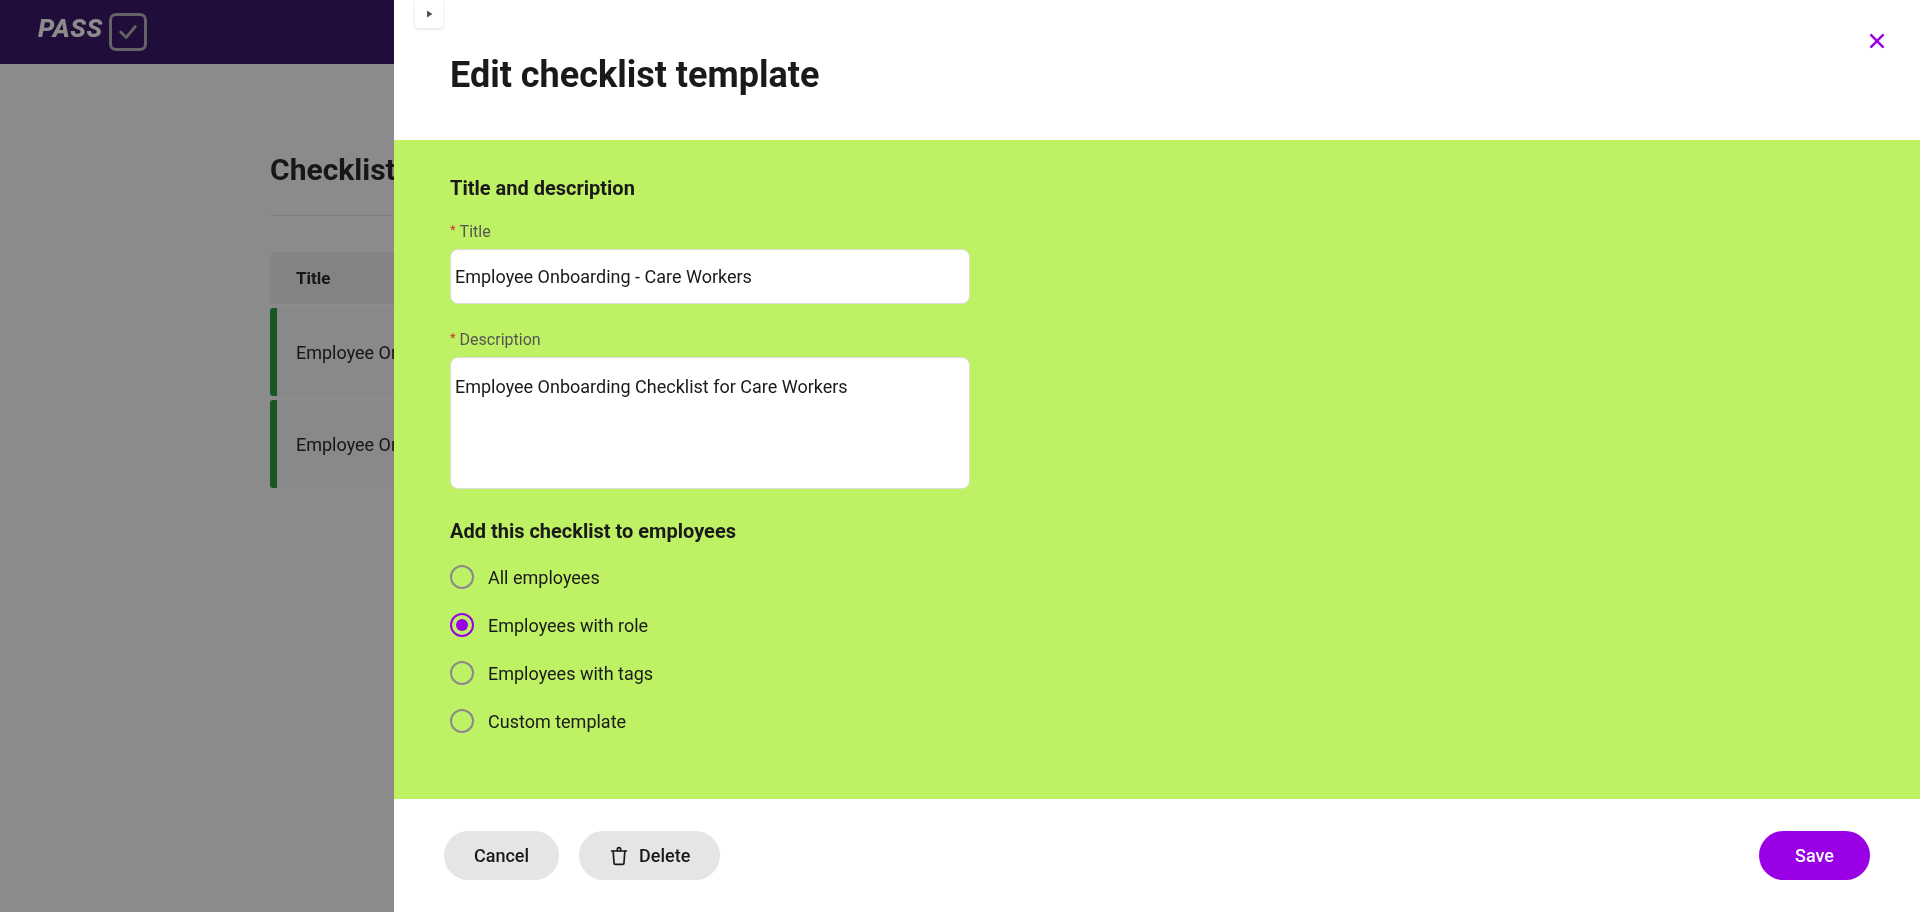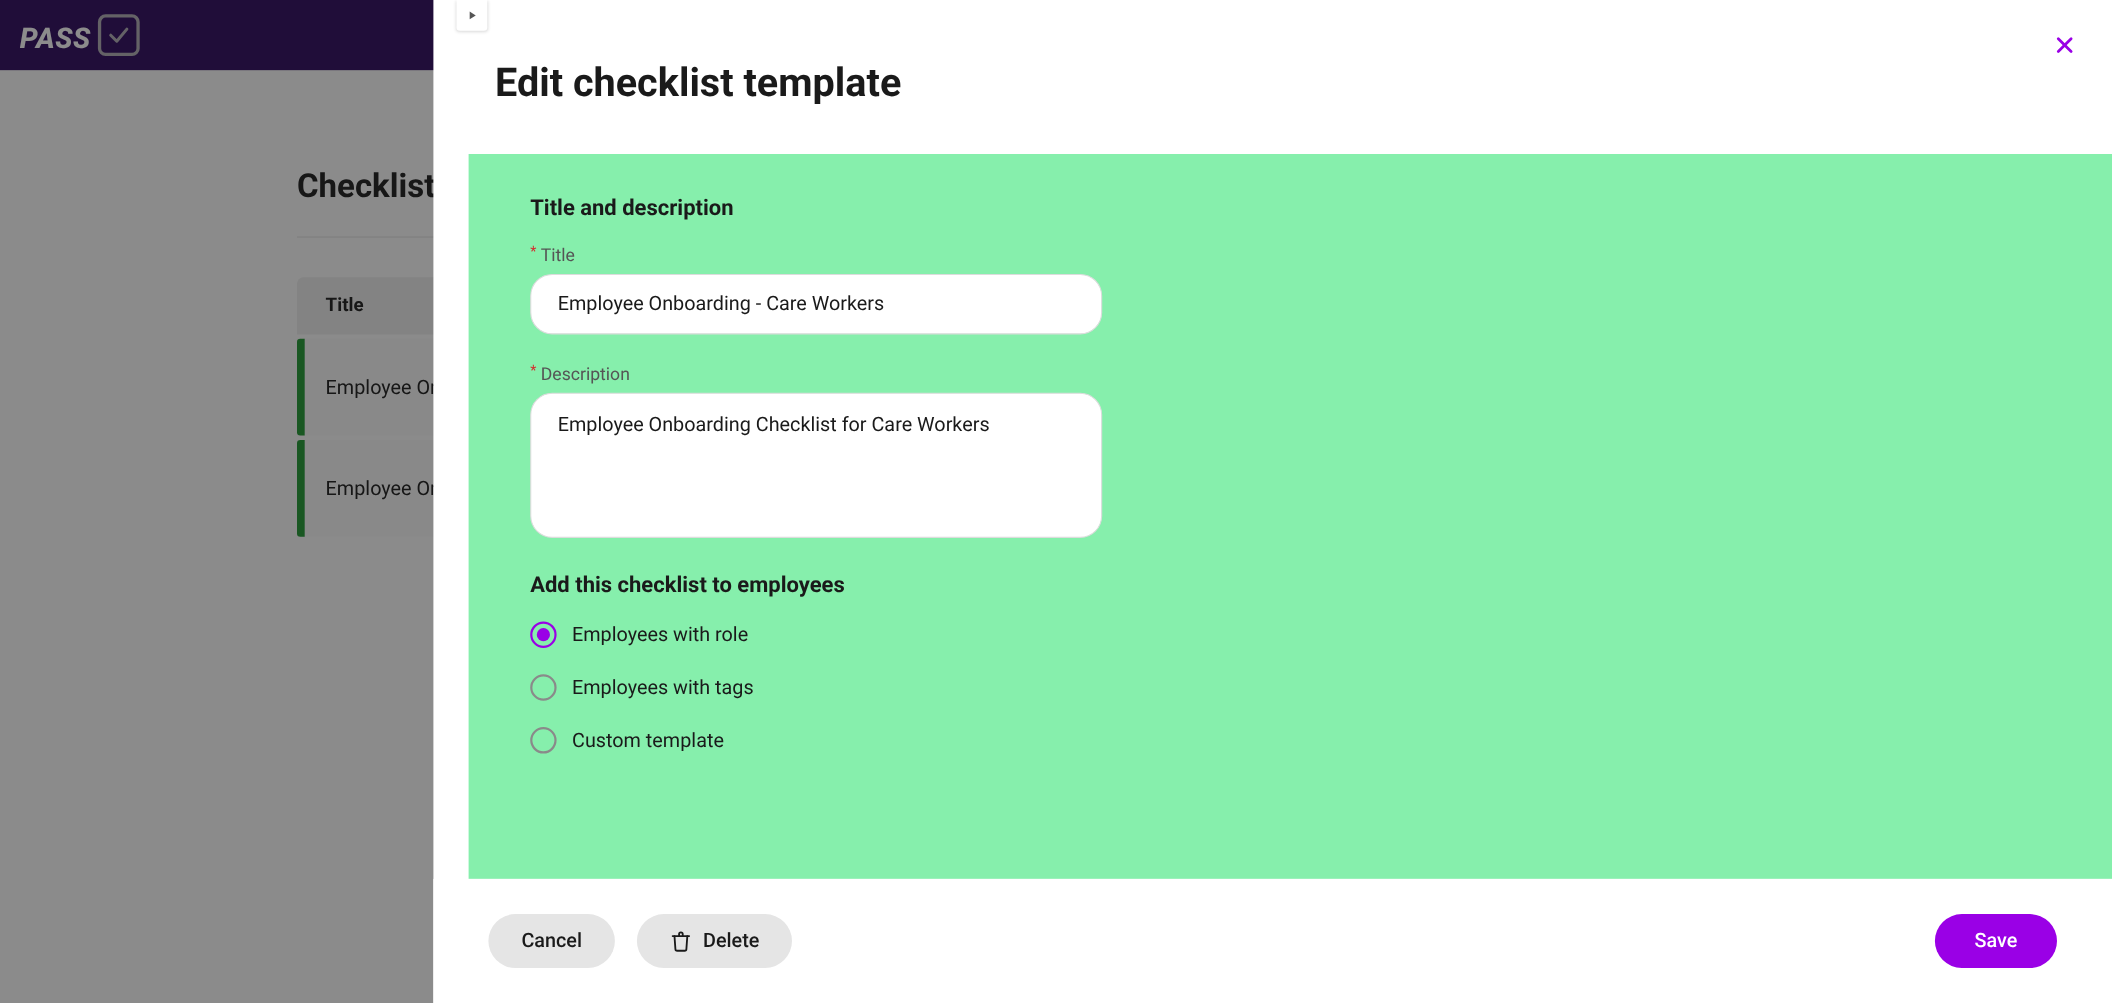--- a/index.html
+++ b/index.html
@@ -22,27 +22,28 @@
   }
   .topbar {
     height: 64px;
     background: #3b1869;
     display: flex;
     align-items: center;
     padding: 0 18px;
   }
   .logo {
     display: inline-flex;
-    align-items: flex-end;
+    align-items: flex-start;
     gap: 6px;
     color: #fff;
     font-weight: 800;
     font-size: 26px;
     font-style: italic;
     letter-spacing: 0.5px;
+    margin-left: 20px;
   }
   .logo-text { font-style: italic; }
   .logo-badge {
     width: 38px; height: 38px;
     border: 3px solid #b6b3bb;
     border-radius: 7px;
     display: inline-flex;
     align-items: center;
     justify-content: center;
   }
@@ -134,23 +135,22 @@
     color: #9a00e6;
     cursor: pointer;
     background: none; border: none;
     font-size: 0;
   }
   .drawer-close svg { width: 20px; height: 20px; }
 
   .drawer-body {
     flex: 1 1 auto;
     overflow-y: auto;
-    background: #86efac;
+    background: #bef264;
     padding: 36px 56px 40px 56px;
-    margin-left: 32px;
   }
   .drawer-body::-webkit-scrollbar { width: 14px; }
   .drawer-body::-webkit-scrollbar-track { background: #f2f2f2; }
   .drawer-body::-webkit-scrollbar-thumb { background: #cfcfcf; border-radius: 8px; border: 3px solid #f2f2f2; }
 
   .section-label {
     font-size: 20px;
     font-weight: 700;
     color: #1a1a1a;
     margin-bottom: 22px;
@@ -159,23 +159,23 @@
   .field-label {
     font-size: 16px;
     color: #555;
     margin-bottom: 8px;
   }
   .req-star { color: #d32f2f; margin-right: 4px; font-size: 13px; vertical-align: top; }
   .text-input, .textarea-input {
     width: 520px;
     max-width: 100%;
     font-size: 18px;
-    padding: 16px 24px;
+    padding: 16px 4px;
     border: 1px solid #dcdcdc;
-    border-radius: 20px;
+    border-radius: 8px;
     background: #fff;
     color: #1a1a1a;
     font-family: inherit;
   }
   .textarea-input { height: 132px; resize: none; line-height: 1.4; }
 
   .radio-group { display: flex; flex-direction: column; gap: 24px; }
   .radio-item {
     display: flex; align-items: center; gap: 14px;
     font-size: 18px; color: #1a1a1a;
@@ -306,20 +306,24 @@
     <div class="field">
       <div class="field-label">
         <span class="req-star">*</span><span>Description</span>
       </div>
       <textarea class="textarea-input" id="desc-ta" style="">Employee Onboarding Checklist for Care Workers</textarea>
     </div>
 
     <div class="section-label" style="margin-top:10px">Add this checklist to employees</div>
 
     <div class="radio-group" id="radio-group">
+        <label class="radio-item">
+          <span class="radio-dot"></span>
+          <span>All employees</span>
+        </label>
         <label class="radio-item selected">
           <span class="radio-dot"></span>
           <span>Employees with role</span>
         </label>
         <label class="radio-item">
           <span class="radio-dot"></span>
           <span>Employees with tags</span>
         </label>
         <label class="radio-item">
           <span class="radio-dot"></span>

